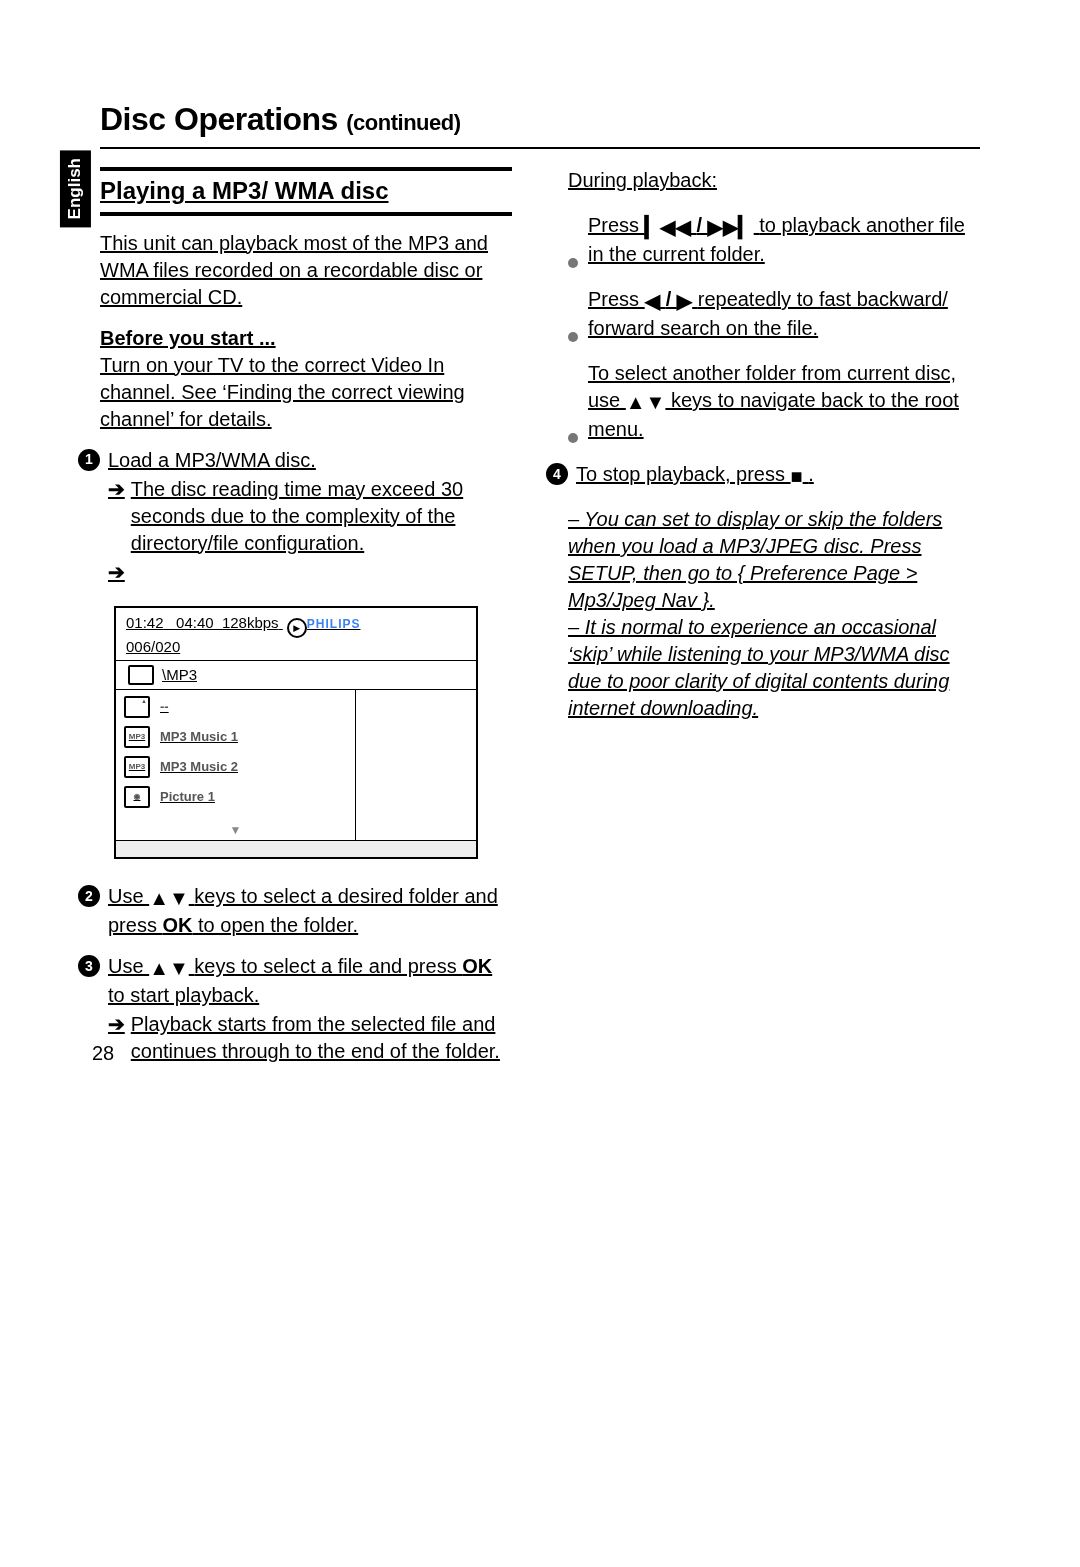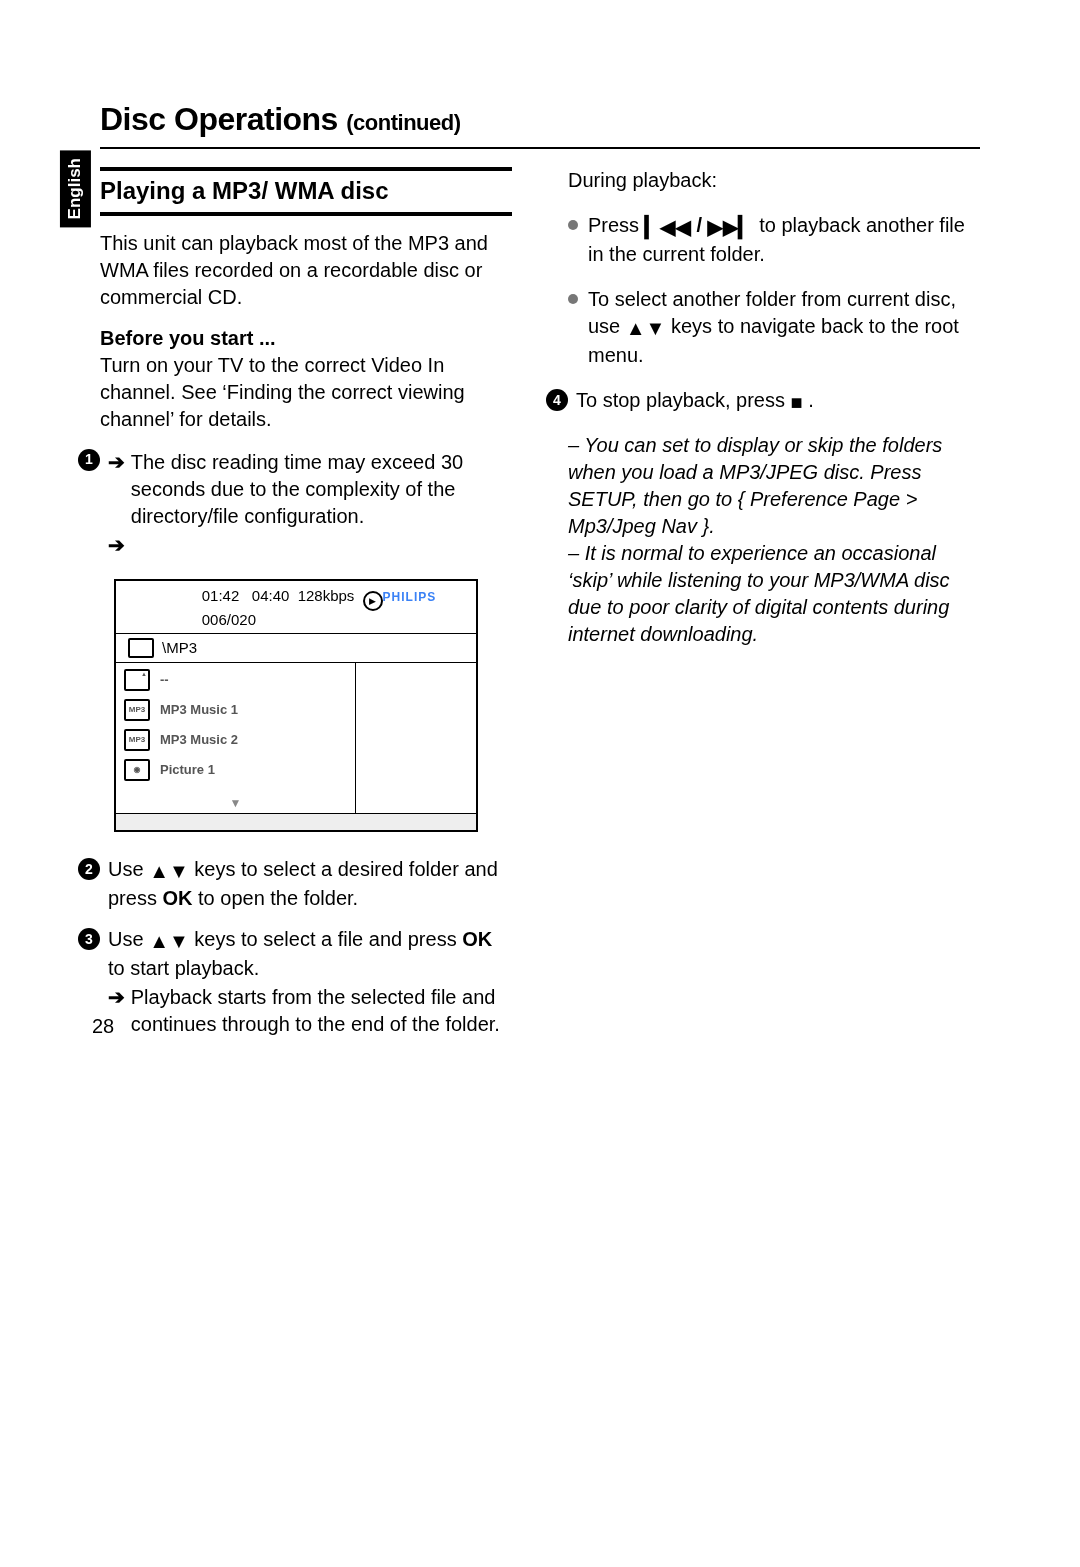--- a/index.html
+++ b/index.html
@@ -41,20 +41,21 @@
     font-size: 22px;
     font-weight: 700;
   }
   .title-rule {
     border-top: 2px solid #000;
     margin: 6px 0 18px 0;
   }
   .columns {
     display: flex;
     gap: 56px;
+    text-decoration: underline;
   }
   .col {
     flex: 1;
     min-width: 0;
   }
   h2.section {
     font-size: 24px;
     font-weight: 800;
     margin: 0;
     border-top: 4px solid #000;
@@ -88,20 +89,21 @@
     margin: 2px 0;
   }
   .arrow-sym {
     font-weight: 700;
     flex: 0 0 auto;
   }
   .bullet {
     display: flex;
     gap: 10px;
     margin: 18px 0;
+    align-items: flex-end;
   }
   .bullet-dot {
     flex: 0 0 auto;
     width: 10px; height: 10px;
     border-radius: 50%;
     background: #777;
     margin-top: 8px;
   }
   .bullet-body { flex: 1; }
   .inline-icon {
@@ -123,23 +125,22 @@
   
   .menu-shot {
     border: 2px solid #000;
     margin: 20px 0 10px 6px;
     width: 360px;
     font-size: 15px;
   }
   .menu-top {
     padding: 6px 10px 4px 10px;
     display: flex;
-    justify-content: center;
+    justify-content: flex-start;
     align-items: flex-start;
-    margin-left: 46px;
   }
   .menu-top-left { line-height: 1.2; }
   .brand {
     color: #3b82f6;
     font-weight: 800;
     font-size: 12px;
     letter-spacing: 1px;
     padding-top: 2px;
   }
   .menu-path {
@@ -238,20 +239,21 @@
       <p>This unit can playback most of the MP3 and WMA files recorded on a recordable disc or commercial CD.</p>
 
       <p>
         <span class="bold">Before you start ...</span><br>
         <span>Turn on your TV to the correct Video In channel. See ‘Finding the correct viewing channel’ for details.</span>
       </p>
 
       <div class="step">
         <div class="step-num">1</div>
         <div class="step-body">
+          <div>Load a MP3/WMA disc.</div>
           <div class="arrow-line">
             <span class="arrow-sym">➔</span>
             <span>The disc reading time may exceed 30 seconds due to the complexity of the directory/file configuration.</span>
           </div>
           <div class="arrow-line">
             <span class="arrow-sym">➔</span>
           </div>
 
           <div class="menu-shot">
             <div class="menu-top">
@@ -331,20 +333,30 @@
         <div class="bullet-dot"></div>
         <div class="bullet-body">
           <span>Press  </span>
           <span class="inline-icon bold">▎◀◀</span>
           <span class="bold"> / </span>
           <span class="inline-icon bold">▶▶▎</span>
           <span>  to playback another file in the current folder.</span>
         </div>
       </div>
 
+      <div class="bullet">
+        <div class="bullet-dot"></div>
+        <div class="bullet-body">
+          <span>Press </span>
+          <span class="inline-icon bold">◀</span>
+          <span class="bold">/ </span>
+          <span class="inline-icon bold">▶</span>
+          <span> repeatedly to fast backward/ forward search on the file.</span>
+        </div>
+      </div>
 
       <div class="bullet">
         <div class="bullet-dot"></div>
         <div class="bullet-body">
           <span>To select another folder from current disc, use </span>
           <span class="inline-icon">▲▼</span>
           <span> keys to navigate back to the root menu.</span>
         </div>
       </div>
 

